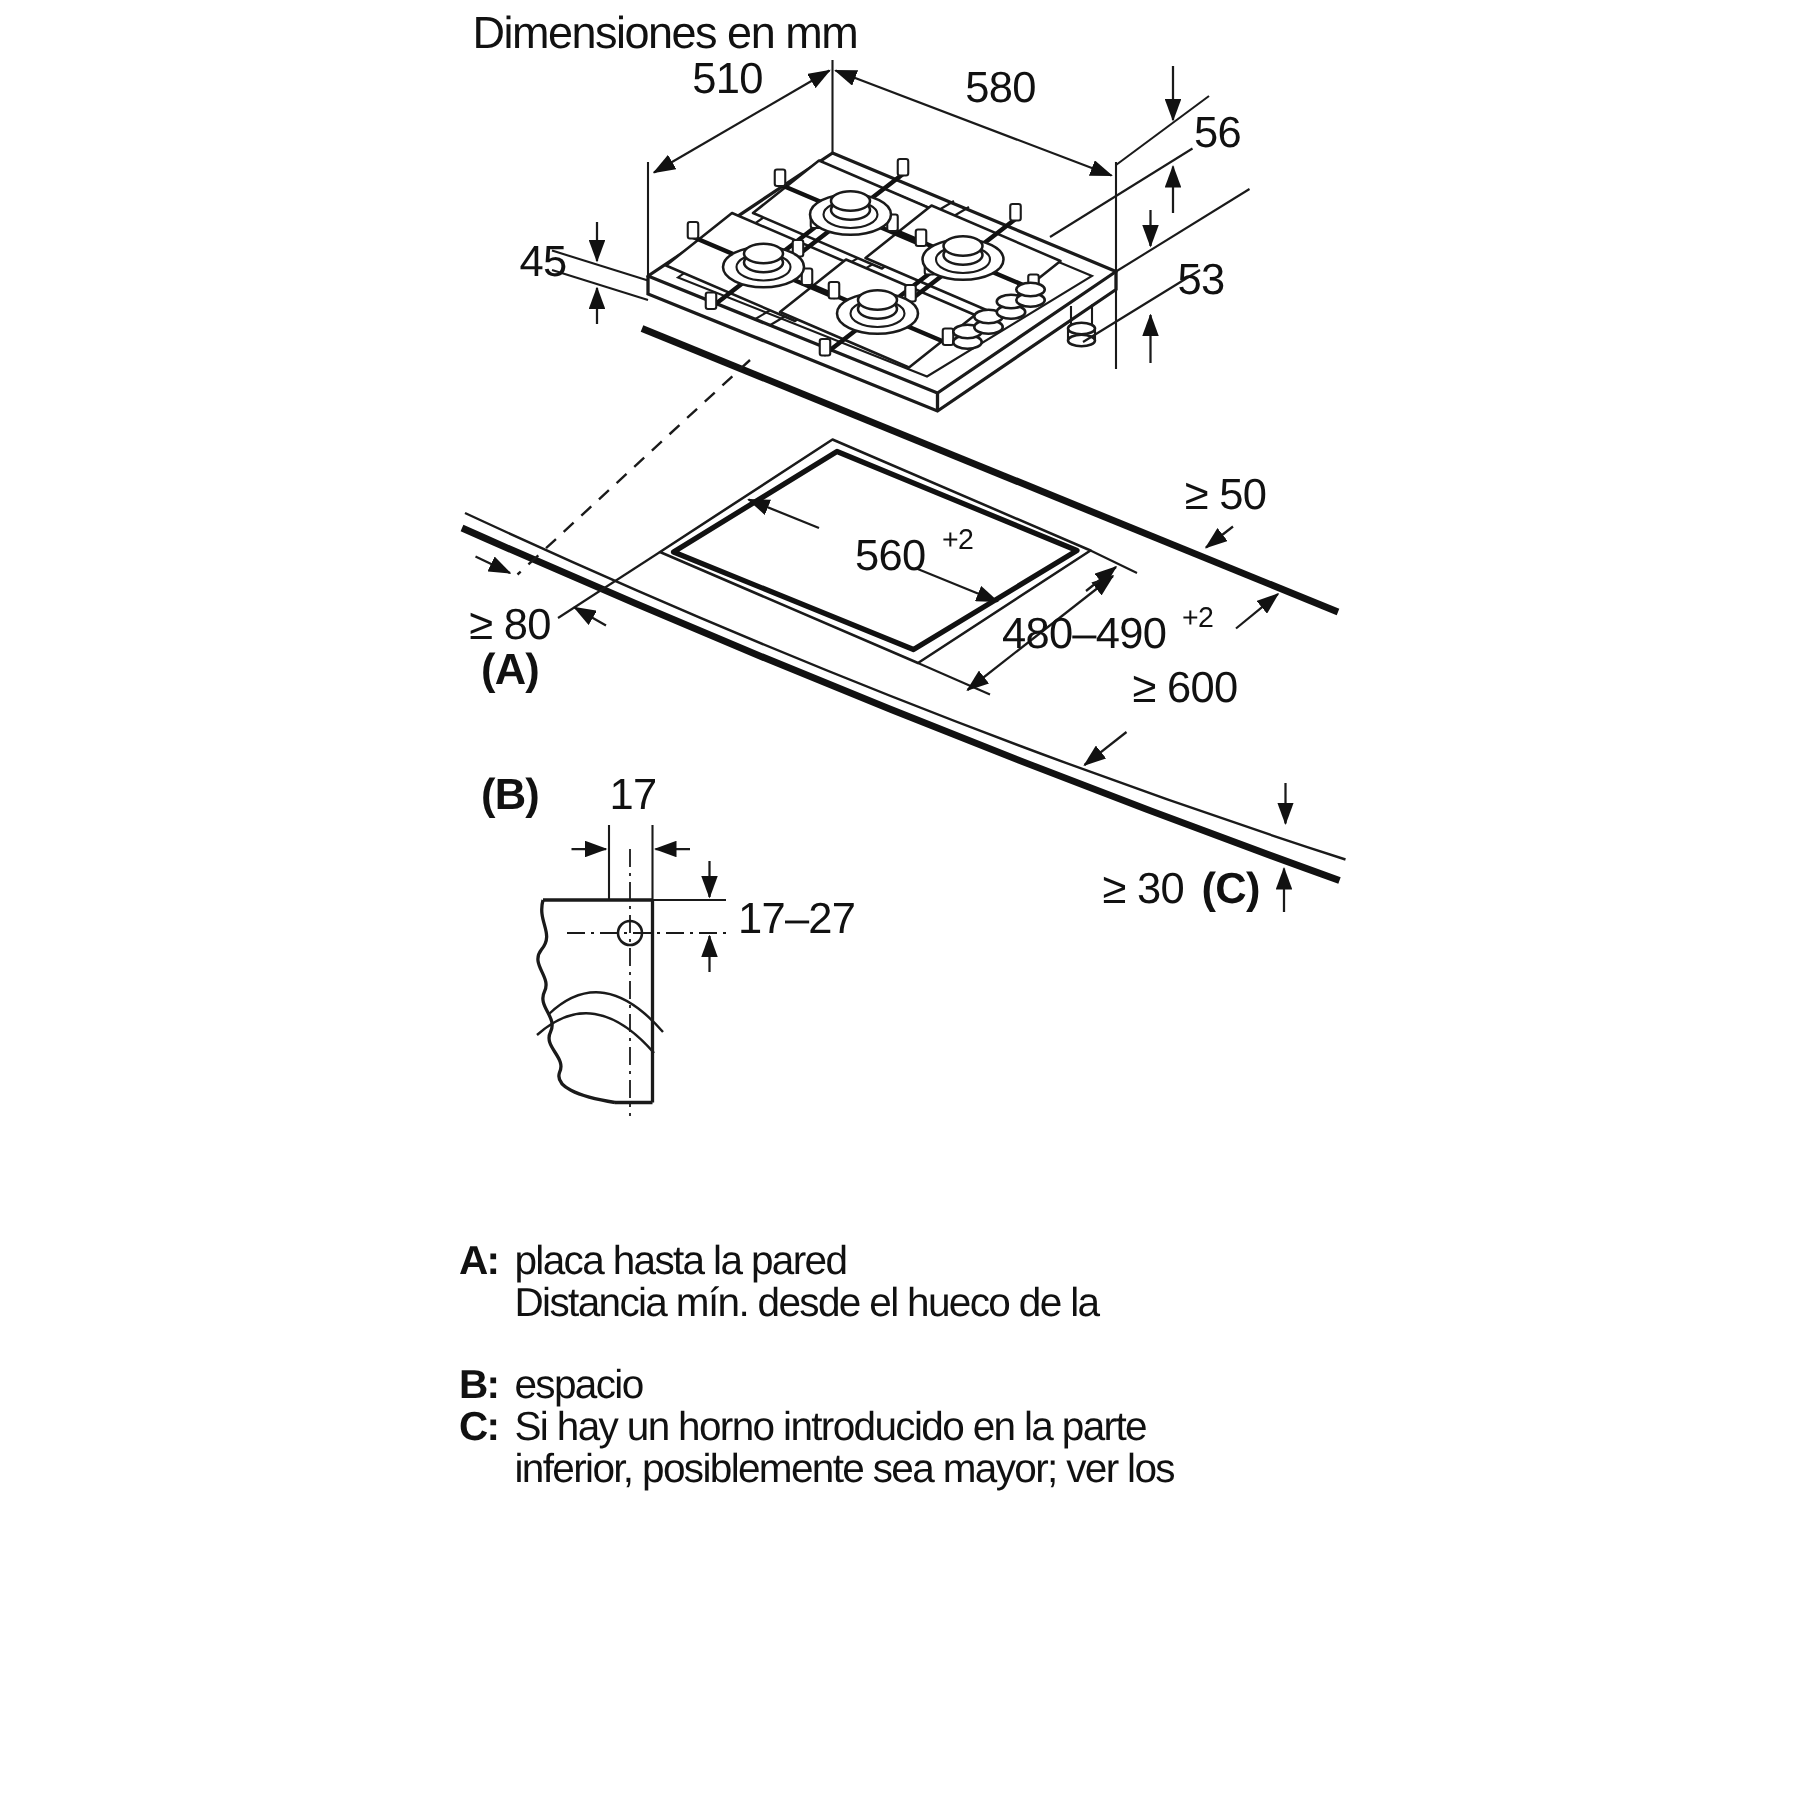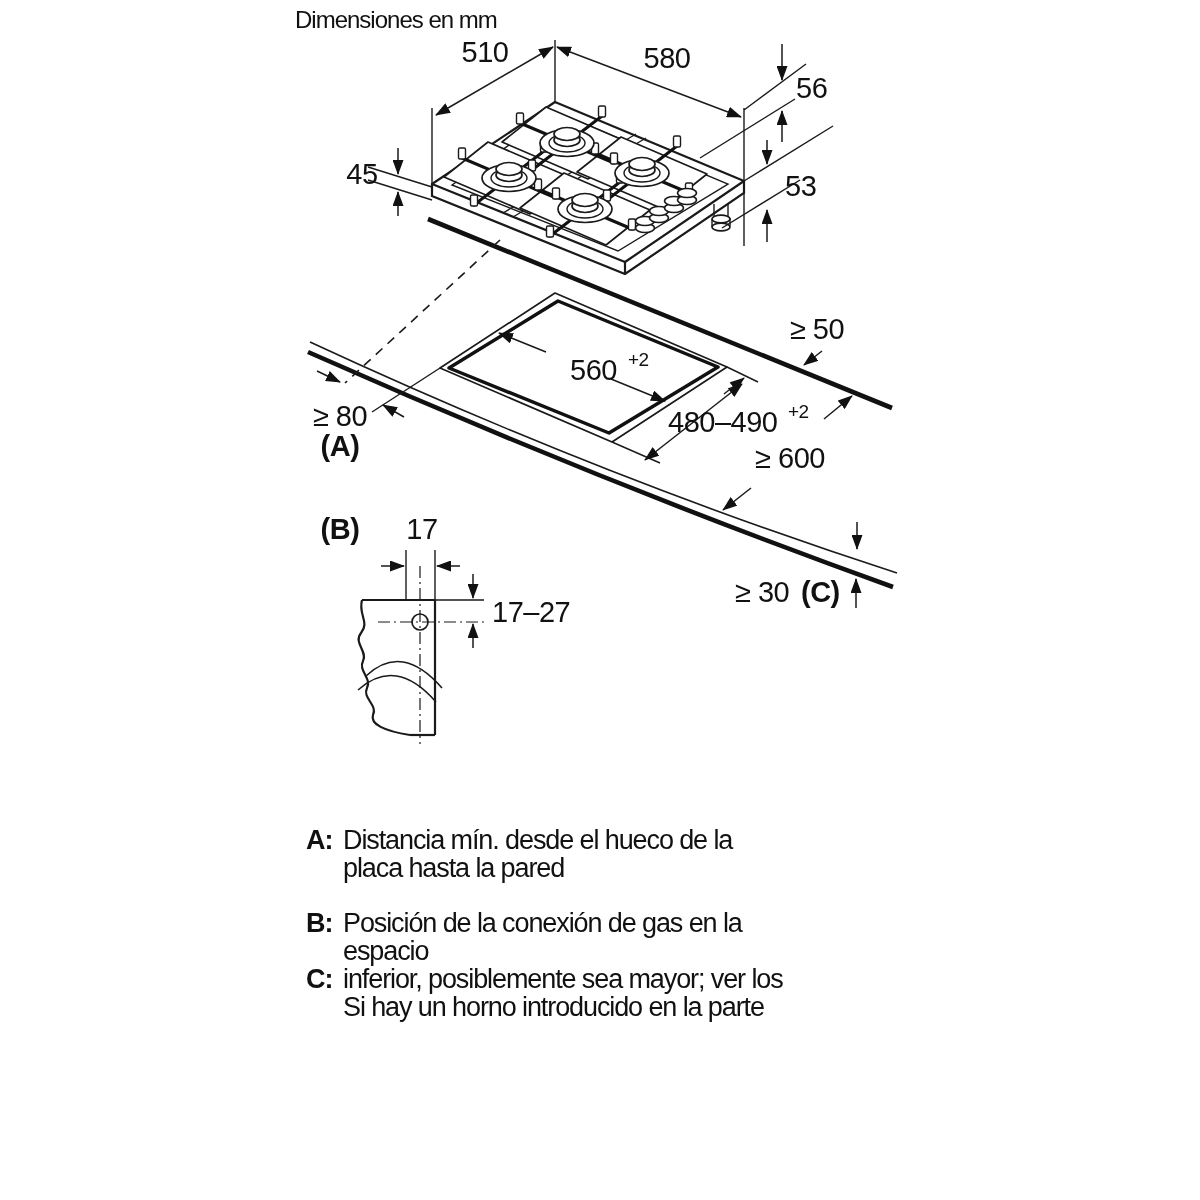--- a/index.html
+++ b/index.html
@@ -1,19 +1,19 @@
 <!DOCTYPE html>
 <html><head>
 <meta charset="utf-8">
 <style>
   html,body{margin:0;padding:0;background:#fff;}
   .stage{position:relative;width:1200px;height:1200px;background:#ffffff;overflow:hidden;
          font-family:"Liberation Sans", sans-serif;color:#1a1a1a;}
   .stage svg{position:absolute;left:0;top:0;}
-  .title{position:absolute;left:295px;top:6px;font-size:24px;letter-spacing:-1px;color:#111;}
+  .title{position:absolute;left:315px;top:6px;font-size:30px;letter-spacing:-1px;color:#111;}
   .legend{position:absolute;left:306px;top:826px;width:520px;font-size:27px;
           letter-spacing:-1.1px;line-height:28px;color:#111;}
   .legend-item{display:flex;}
   .legend-item.gap-after{margin-bottom:27px;}
   .legend-key{width:37px;flex:0 0 37px;font-weight:bold;}
   .legend-lines span{display:block;white-space:nowrap;}
   
   .ln{stroke:#1a1a1a;stroke-width:1.6;fill:none;}
   .ln-thin{stroke:#1a1a1a;stroke-width:1.4;fill:none;}
   .ln-med{stroke:#1a1a1a;stroke-width:2.2;fill:none;}
@@ -267,32 +267,31 @@
         <line class="dim" x1="473" y1="648" x2="473" y2="624" marker-end="url(#ae)"></line>
         <text x="492" y="622" text-anchor="start">17–27</text>
       </g>
     </g>
   </svg>
 
   <div class="legend">
     <div class="legend-item gap-after">
       <span class="legend-key">A:</span>
       <span class="legend-lines">
+        <span>placa hasta la pared</span>
         <span>Distancia mín. desde el hueco de la</span>
-        <span>placa hasta la pared</span>
       </span>
     </div>
     <div class="legend-item">
       <span class="legend-key">B:</span>
       <span class="legend-lines">
-        <span>Posición de la conexión de gas en la</span>
         <span>espacio</span>
       </span>
     </div>
     <div class="legend-item">
       <span class="legend-key">C:</span>
       <span class="legend-lines">
+        <span>Si hay un horno introducido en la parte</span>
         <span>inferior, posiblemente sea mayor; ver los</span>
-        <span>Si hay un horno introducido en la parte</span>
       </span>
     </div>
   </div>
 </div>
 
 </body></html>

